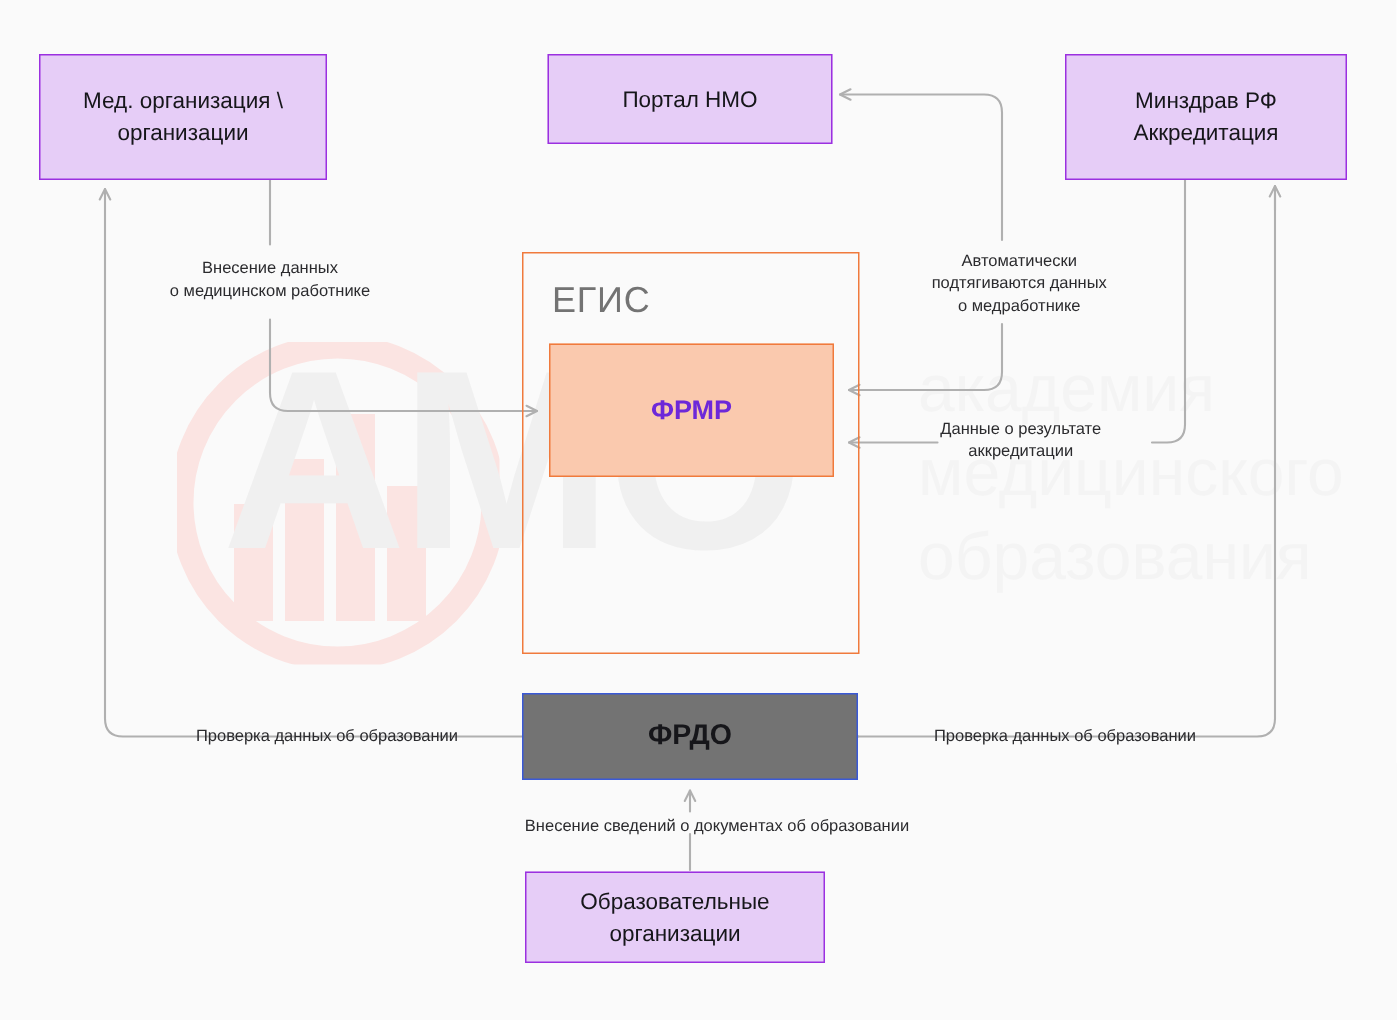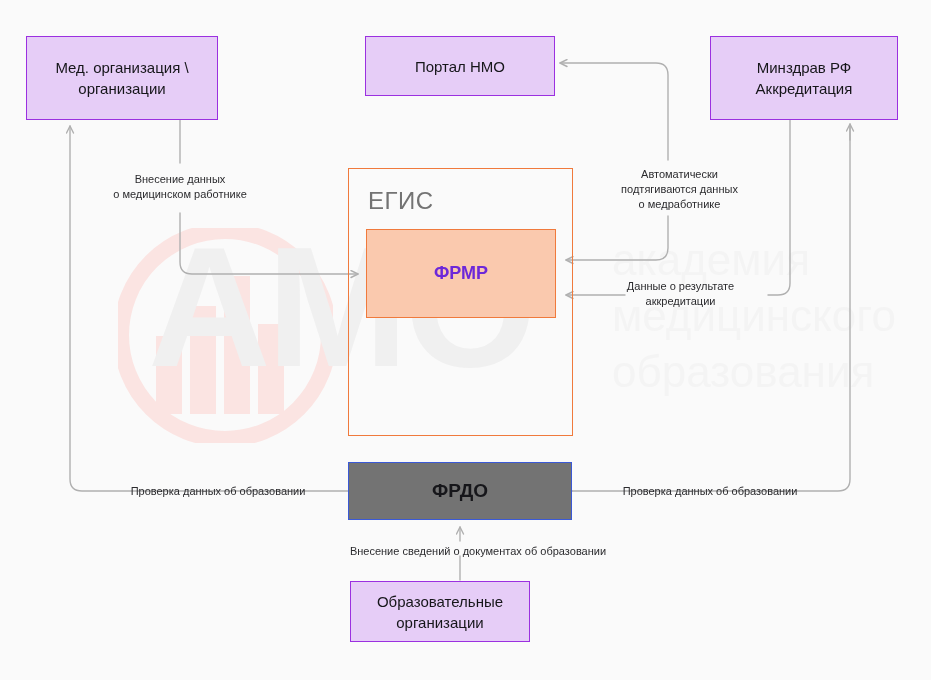--- a/index.html
+++ b/index.html
@@ -185,21 +185,21 @@
 
   <div class="node salmon" style="left:366px; top:229px; width:190px; height:89px;">
     <span>ФРМР</span>
   </div>
 
 
   <div class="node blue" style="left:348px; top:462px; width:224px; height:58px;">
     <span>ФРДО</span>
   </div>
 
-  <div class="node purple" style="left:350px; top:581px; width:180px; height:61px;">
+  <div class="node purple" style="left:350px; top:581px; width:200px; height:61px;">
     <span>Образовательные
 организации</span>
   </div>
 
   <div class="elabel" style="left:95px; top:172px; width:170px;">Внесение данных
 о медицинском работнике</div>
 
   <div class="elabel" style="left:592px; top:167px; width:175px;">Автоматически
 подтягиваются данных
 о медработнике</div>

